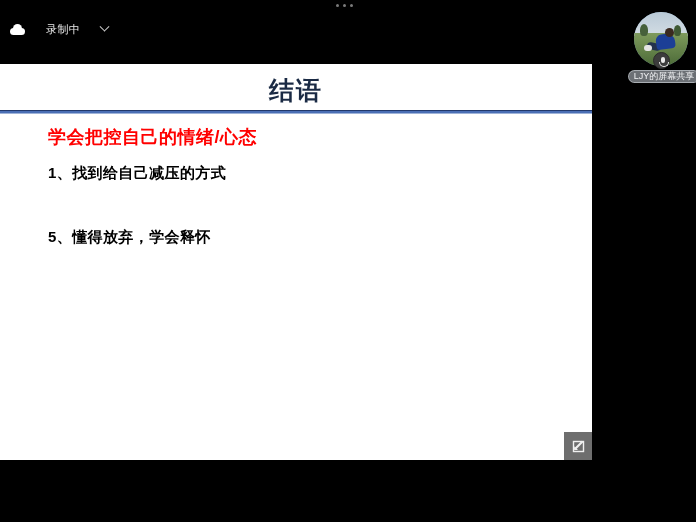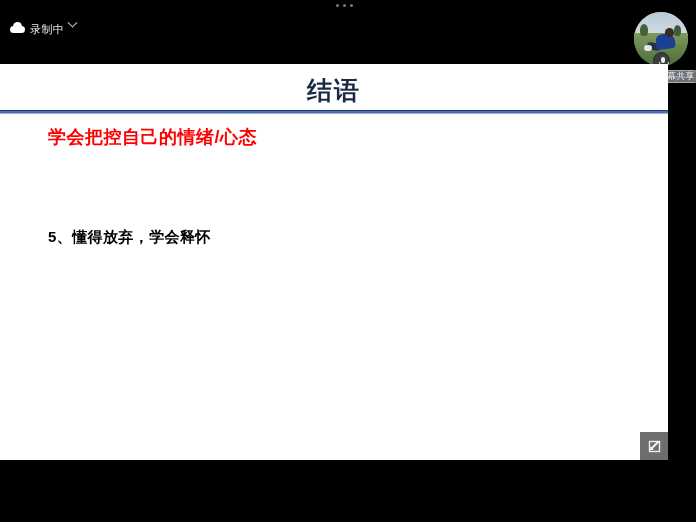--- a/index.html
+++ b/index.html
@@ -7,21 +7,21 @@
               font-family:"Liberation Sans","DejaVu Sans",sans-serif; }
 
   #app { position:relative; width:696px; height:522px; background:#000; }
 
   
   .topbar { position:absolute; left:0; top:0; width:696px; height:64px; background:#000; }
 
   .drag-dots { position:absolute; left:336px; top:4px; display:flex; gap:4px; }
   .drag-dots i { width:3px; height:3px; background:#7a7a7a; border-radius:50%; display:block; }
 
-  .rec-chip { position:absolute; left:10px; top:22px; display:flex; align-items:flex-start; gap:5px; }
+  .rec-chip { position:absolute; left:10px; top:22px; display:flex; align-items:center; gap:21px; }
   .cloud-icon { width:15px; height:11px; position:relative; display:block; }
   .cloud-icon:before { content:""; position:absolute; left:0; bottom:0; width:15px; height:7px;
                        background:#fff; border-radius:4px; }
   .cloud-icon:after  { content:""; position:absolute; left:3px; top:0; width:9px; height:9px;
                        background:#fff; border-radius:50%; }
   .rec-text { color:#e8e8e8; font-size:11px; letter-spacing:.4px; }
   .chev { width:7px; height:7px; border-right:1.4px solid #cfcfcf; border-bottom:1.4px solid #cfcfcf;
           transform:rotate(45deg) translate(-2px,-2px); display:block; }
 
   
@@ -51,21 +51,21 @@
   .av-mic:after  { content:""; position:absolute; left:4.5px; top:9px; width:8px; height:4px;
                    border:1.2px solid #e9e9e9; border-top:none;
                    border-radius:0 0 5px 5px; }
 
   .av-label { position:absolute; left:-6px; top:58px; width:72px; height:13px;
               background:rgba(120,124,130,.9); border:1px solid rgba(190,195,200,.75);
               border-radius:7px; color:#f2f3f5; font-size:9px; line-height:11px;
               text-align:center; white-space:nowrap; overflow:hidden; }
 
   
-  .slide { position:absolute; left:0; top:64px; width:668px; height:396px; background:#fff; }
+  .slide { position:absolute; left:0; top:64px; width:592px; height:396px; background:#fff; }
   .slide-title { position:absolute; left:0; top:10px; width:100%; text-align:center;
                  font-size:25px; font-weight:bold; color:#1a2a44; letter-spacing:2px; }
   .title-rule { position:absolute; left:0; top:46px; width:100%; height:4px; background:#4b6fb5;
                 border-top:1px solid #22386b; border-bottom:1px solid #9fb3d8; }
 
   .heading-red { position:absolute; left:48px; top:61px; font-size:18px; font-weight:bold;
                  color:#ff0000; letter-spacing:.5px; white-space:nowrap; }
 
   .bullet { position:absolute; left:48px; font-size:15px; font-weight:bold; color:#000;
             letter-spacing:.4px; white-space:nowrap; }
@@ -122,20 +122,21 @@
     </div>
   </div>
 
   <div class="slide">
 
     <div class="slide-title">结语</div>
     <div class="title-rule"></div>
 
     <div class="heading-red">学会把控自己的情绪/心态</div>
 
+    <div class="bullet b1">1、找到给自己减压的方式</div>
     <div class="bullet b3">5、懂得放弃，学会释怀</div>
 
     <div class="caret">L</div>
 
     <div class="mini-toolbar">
       <span></span>
       <span></span>
       <span></span>
       <span></span>
       <span></span>

